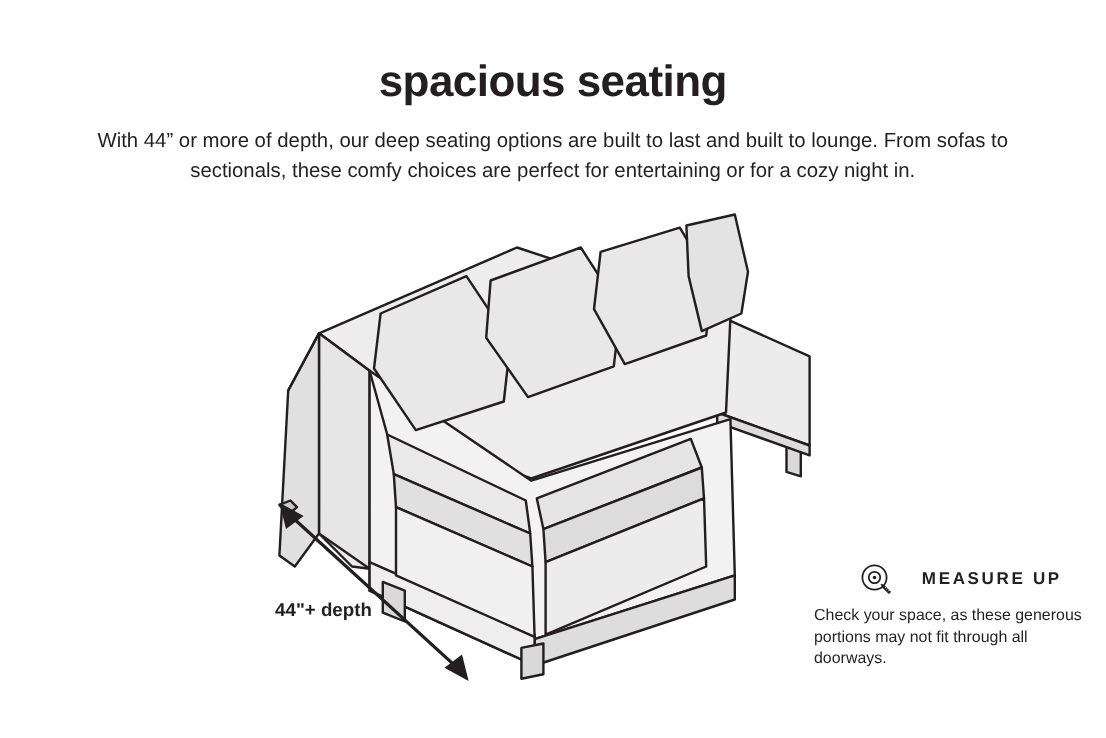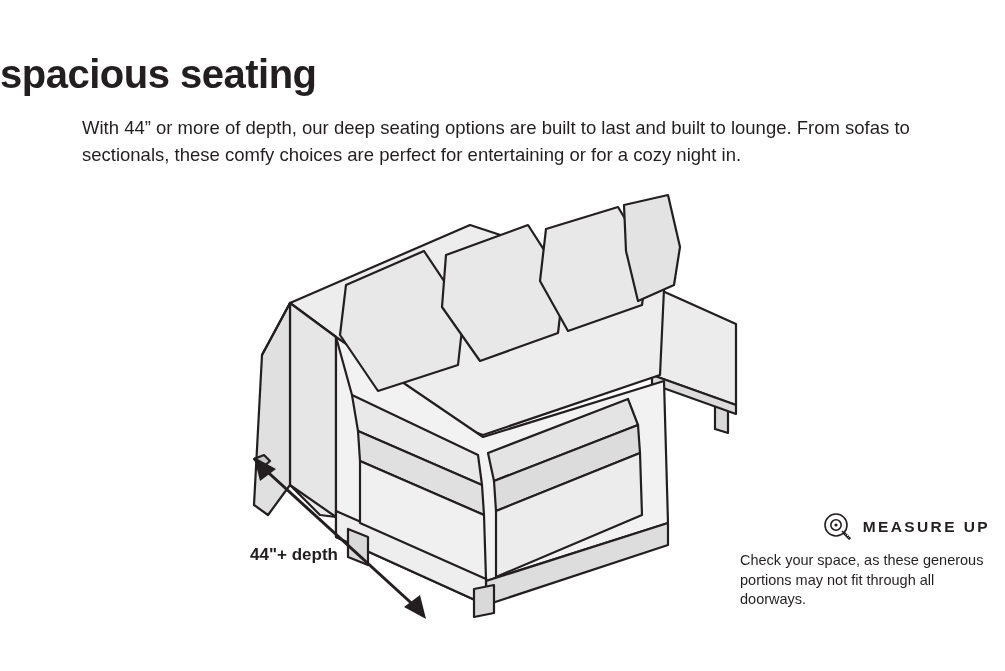--- a/index.html
+++ b/index.html
@@ -16,30 +16,32 @@
     width: 1005px;
     height: 671px;
     background: #ffffff;
     overflow: hidden;
   }
   .headline {
     position: absolute;
     left: 0;
     top: 52px;
     width: 1005px;
+    text-align: center;
     font-size: 40px;
     font-weight: bold;
     letter-spacing: -0.5px;
     color: #231f20;
   }
   .subcopy {
     position: absolute;
     left: 82px;
     top: 114px;
     width: 841px;
+    text-align: center;
     font-size: 18.5px;
     line-height: 27px;
     color: #231f20;
   }
   .illustration {
     position: absolute;
     left: 228px;
     top: 185px;
     width: 560px;
     height: 450px;
@@ -56,22 +58,22 @@
   }
   .measure-block {
     position: absolute;
     left: 740px;
     top: 512px;
     width: 250px;
   }
   .measure-head {
     display: flex;
     align-items: center;
-    justify-content: flex-end;
-    gap: 10px;
+    justify-content: flex-start;
+    gap: 26px;
     padding-left: 42px;
   }
   .measure-head .title {
     font-size: 15.5px;
     font-weight: bold;
     letter-spacing: 2.4px;
     color: #231f20;
   }
   .measure-note {
     margin-top: 9px;

